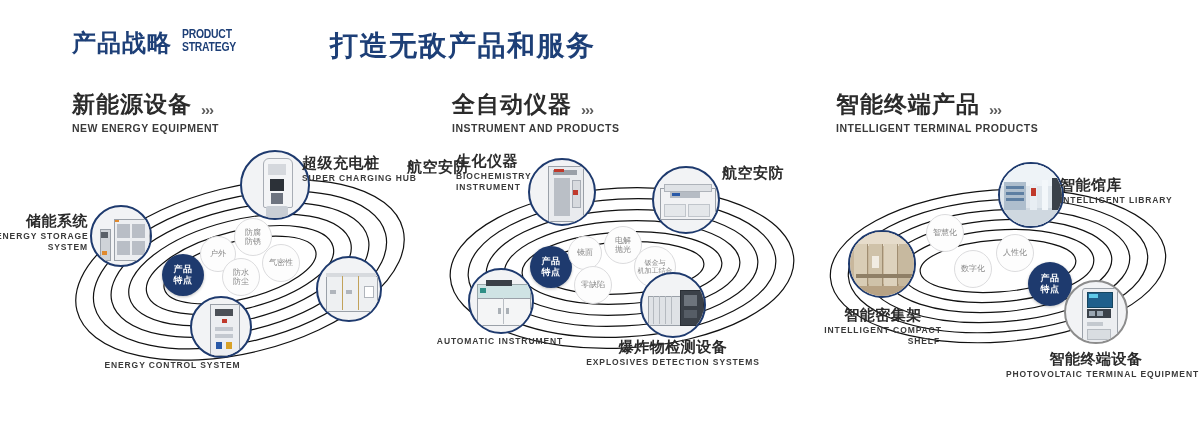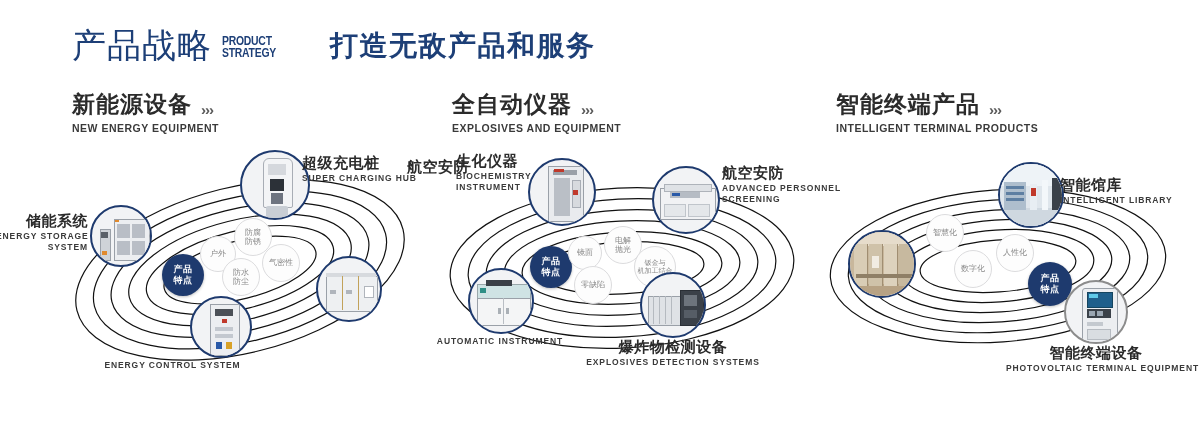--- a/index.html
+++ b/index.html
@@ -6,21 +6,21 @@
   body{
     width:1200px;height:422px;background:#ffffff;overflow:hidden;
     font-family:"Liberation Sans","DejaVu Sans",sans-serif;
     -webkit-font-smoothing:antialiased;
   }
   .page{position:relative;width:1200px;height:422px;}
 
   
   .hdr{position:absolute;left:72px;top:28px;display:flex;align-items:flex-end;}
   .hdr-cn{
-    font-size:34px;font-weight:400;color:#1d3f77;letter-spacing:1px;
+    font-size:24px;font-weight:700;color:#1d3f77;letter-spacing:1px;
     line-height:1;white-space:nowrap;
   }
   .hdr-en{
     margin-left:10px;margin-bottom:2px;
     color:#1d3f77;font-weight:700;line-height:0.98;
     font-size:13px;letter-spacing:-0.3px;
     transform:scaleX(.80);transform-origin:left bottom;
     font-family:"Liberation Sans Narrow","Liberation Sans",sans-serif;
   }
   .hdr-en div{white-space:nowrap;}
@@ -104,21 +104,21 @@
       <span class="arrows">›››</span>
     </div>
     <div class="en">NEW ENERGY EQUIPMENT</div>
   </div>
 
   <div class="sec-title" style="left:452px;top:92px;">
     <div class="cn">
       <span>全自动仪器</span>
       <span class="arrows">›››</span>
     </div>
-    <div class="en">EXPLOSIVES AND EQUIPMENT</div>
+    <div class="en">INSTRUMENT AND PRODUCTS</div>
   </div>
 
   <div class="sec-title" style="left:836px;top:92px;">
     <div class="cn">
       <span>智能终端产品</span>
       <span class="arrows">›››</span>
     </div>
     <div class="en">INTELLIGENT TERMINAL PRODUCTS</div>
   </div>
 
@@ -296,24 +296,20 @@
         <i style="left:6px;top:20px;width:54px;height:30px;background:#f1f2f4;border:1px solid #9aa0a8;"></i>
         <i style="left:10px;top:16px;width:46px;height:6px;background:#dfe2e6;border:1px solid #aeb3ba;"></i>
         <i style="left:16px;top:24px;width:30px;height:6px;background:#b6bcc4;"></i>
         <i style="left:18px;top:25px;width:8px;height:3px;background:#2a5aa8;"></i>
         <i style="left:10px;top:36px;width:20px;height:11px;background:#e4e7ea;border:1px solid #c0c5cb;"></i>
         <i style="left:34px;top:36px;width:20px;height:11px;background:#e4e7ea;border:1px solid #c0c5cb;"></i>
       </span>
     </div>
     <div class="cap" style="left:288px;top:14px;width:130px;">
       <div class="cn">航空安防</div>
-      <div class="en">
-        <div>ADVANCED PERSONNEL</div>
-        <div>SCREENING</div>
-      </div>
     </div>
 
     <div class="node" style="left:34px;top:118px;width:66px;height:66px;">
       <span class="ill">
         <i style="left:7px;top:14px;width:52px;height:14px;background:#cfe3e4;border:1px solid #9aa8ab;"></i>
         <i style="left:16px;top:10px;width:26px;height:6px;background:#3a4047;"></i>
         <i style="left:7px;top:28px;width:52px;height:26px;background:#f4f5f6;border:1px solid #9aa0a8;"></i>
         <i style="left:33px;top:28px;width:1px;height:26px;background:#b9bec4;"></i>
         <i style="left:28px;top:38px;width:3px;height:6px;background:#aab0b6;"></i>
         <i style="left:36px;top:38px;width:3px;height:6px;background:#aab0b6;"></i>
@@ -399,32 +395,39 @@
         <i style="left:0;top:0;width:100%;height:14px;background:#e6dccb;"></i>
         <i style="left:0;top:52px;width:100%;height:16px;background:#b7a284;"></i>
         <i style="left:4px;top:12px;width:13px;height:42px;background:#d9cdb6;border-right:1px solid #a08e72;"></i>
         <i style="left:19px;top:12px;width:13px;height:42px;background:#cfc2a9;border-right:1px solid #a08e72;"></i>
         <i style="left:34px;top:12px;width:13px;height:42px;background:#ddd2bd;border-right:1px solid #a08e72;"></i>
         <i style="left:49px;top:12px;width:14px;height:42px;background:#c7b99f;"></i>
         <i style="left:22px;top:24px;width:7px;height:12px;background:#f1ece2;"></i>
         <i style="left:6px;top:42px;width:56px;height:4px;background:#8f7f66;"></i>
       </span>
     </div>
+    <div class="cap c" style="left:-2px;top:148px;width:130px;">
+      <div class="cn">智能密集架</div>
+      <div class="en">
+        <div>INTELLIGENT COMPACT</div>
+        <div style="text-align:right;padding-right:8px;">SHELF</div>
+      </div>
+    </div>
 
     <div class="node grey" style="left:244px;top:122px;width:64px;height:64px;">
       <span class="ill">
         <i style="left:16px;top:6px;width:34px;height:54px;background:#eceef1;border:1px solid #9aa0a8;border-radius:3px;"></i>
         <i style="left:21px;top:10px;width:24px;height:14px;background:#1f5f8b;border:1px solid #15455f;"></i>
         <i style="left:23px;top:12px;width:9px;height:4px;background:#5fc9e8;"></i>
         <i style="left:21px;top:27px;width:24px;height:9px;background:#3a4149;"></i>
         <i style="left:23px;top:29px;width:6px;height:5px;background:#9aa6b2;"></i>
         <i style="left:31px;top:29px;width:6px;height:5px;background:#9aa6b2;"></i>
         <i style="left:21px;top:40px;width:16px;height:4px;background:#c4c9cf;"></i>
         <i style="left:21px;top:47px;width:22px;height:9px;background:#d9dde1;border:1px solid #b6bbc1;"></i>
       </span>
     </div>
-    <div class="cap c" style="left:186px;top:186px;width:180px;">
+    <div class="cap c" style="left:186px;top:192px;width:180px;">
       <div class="cn">智能终端设备</div>
       <div class="en">PHOTOVOLTAIC TERMINAL EQUIPMENT</div>
     </div>
   </div>
 
 </div>
 
 </body></html>

